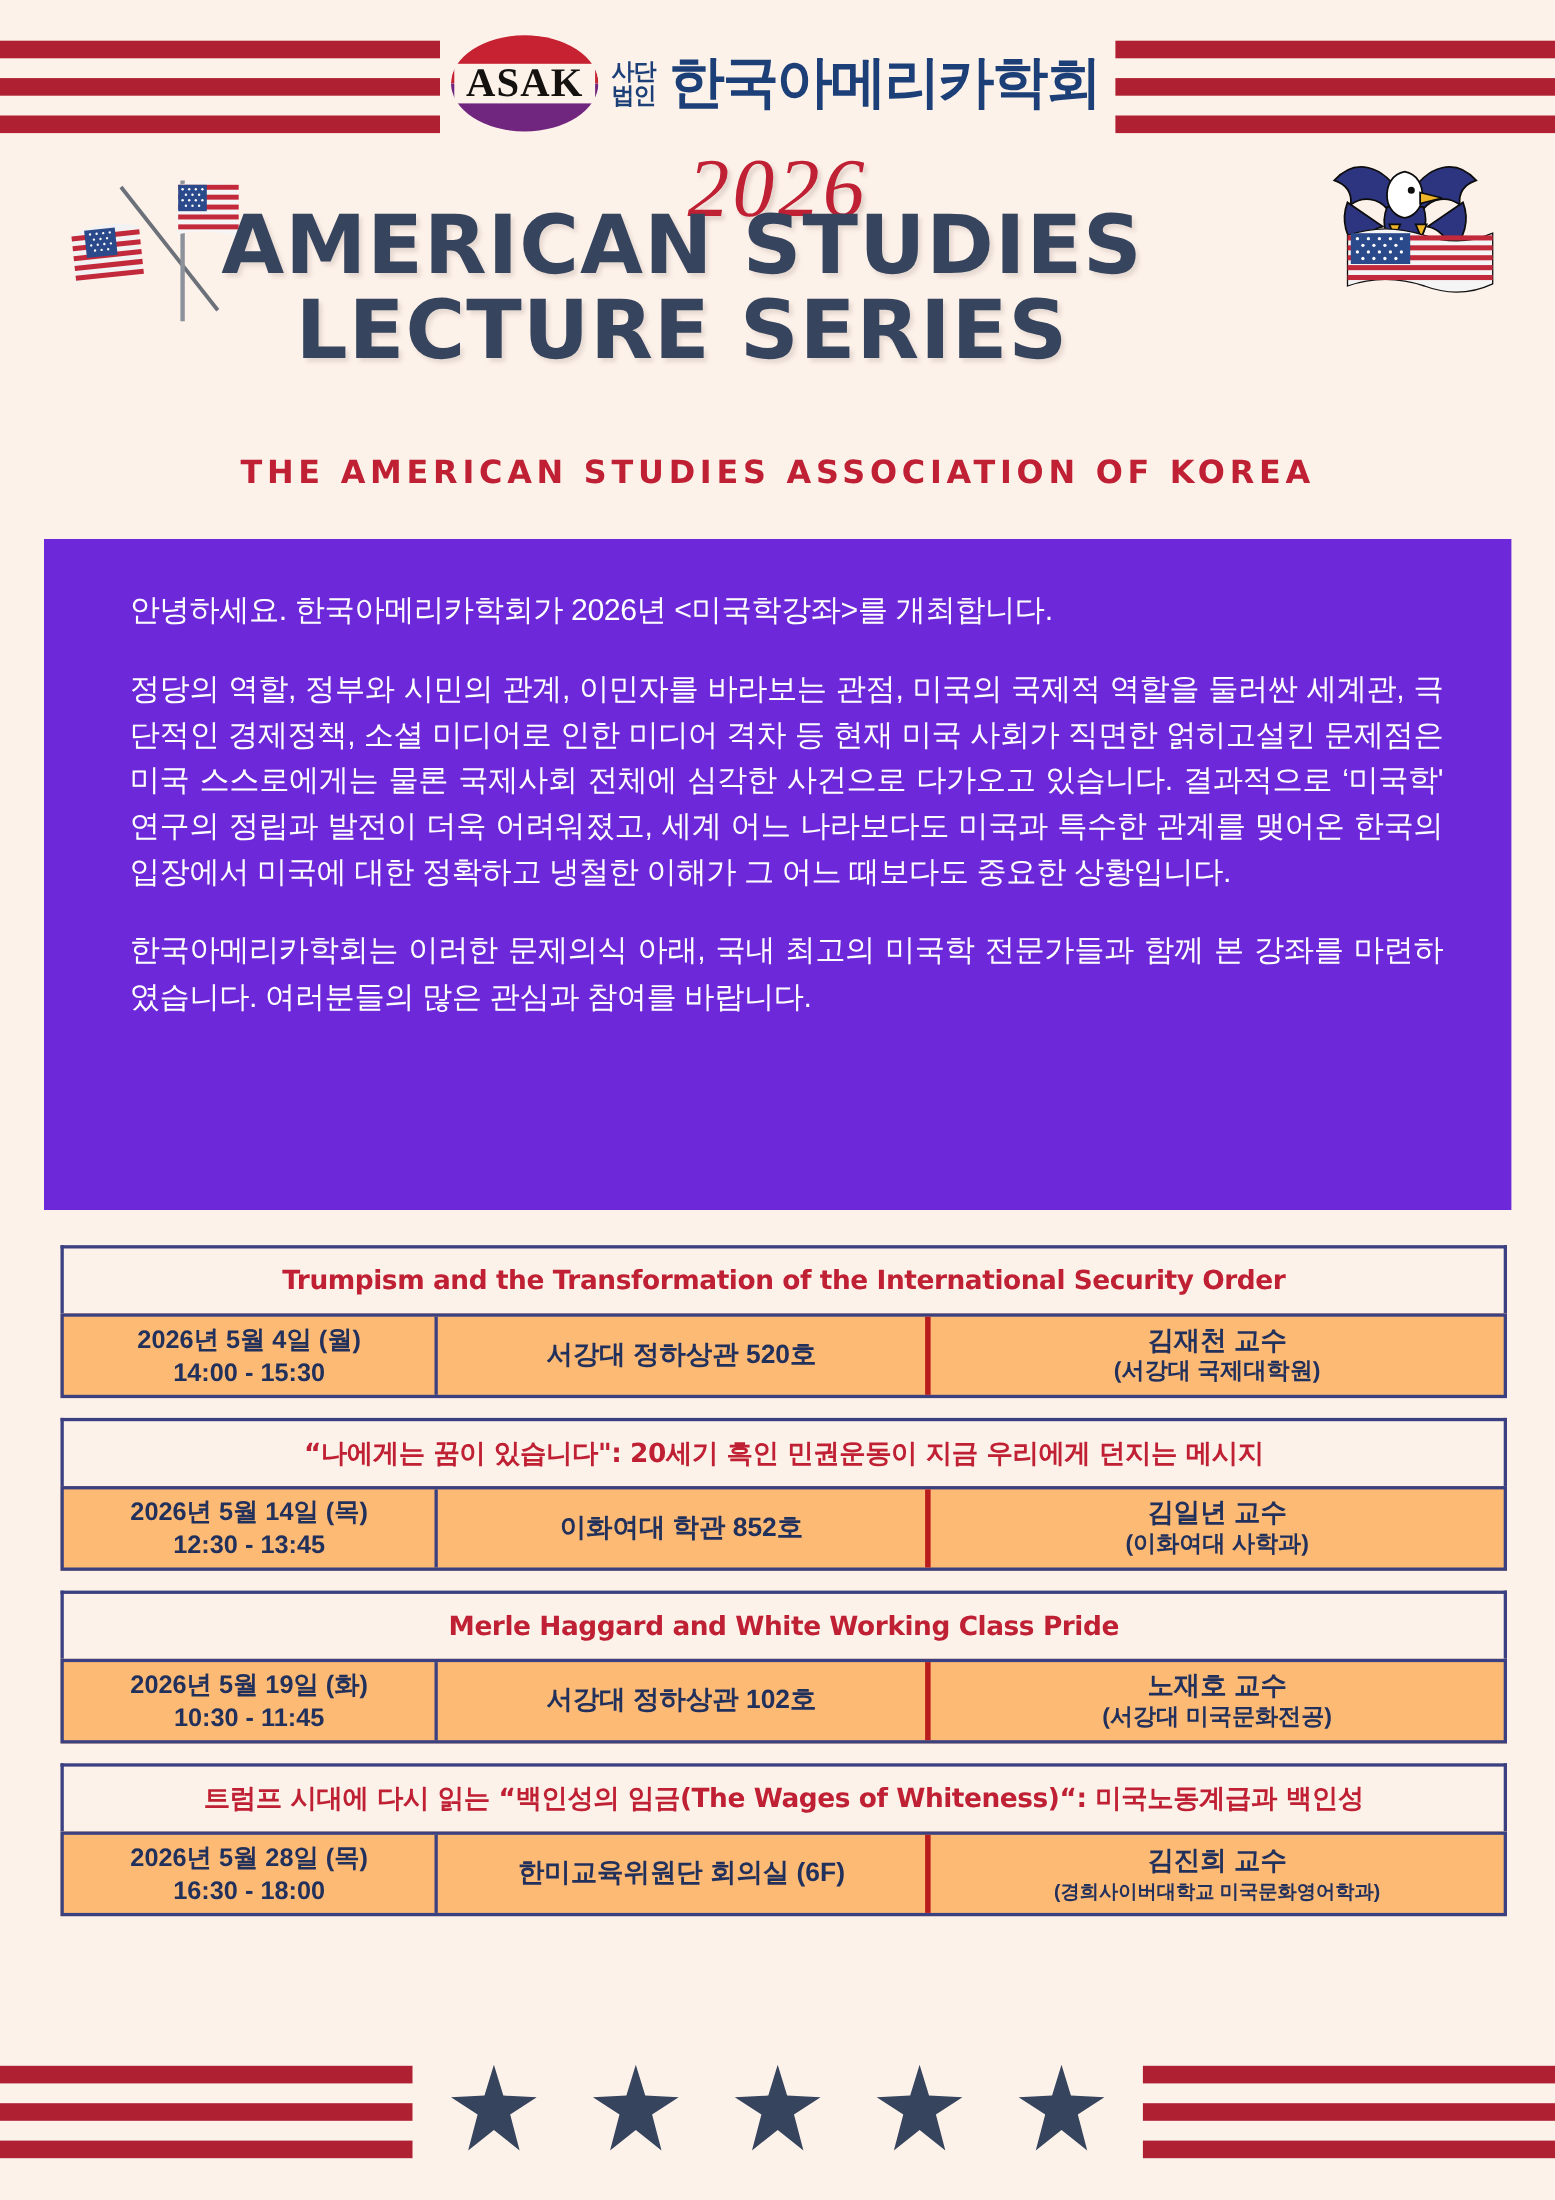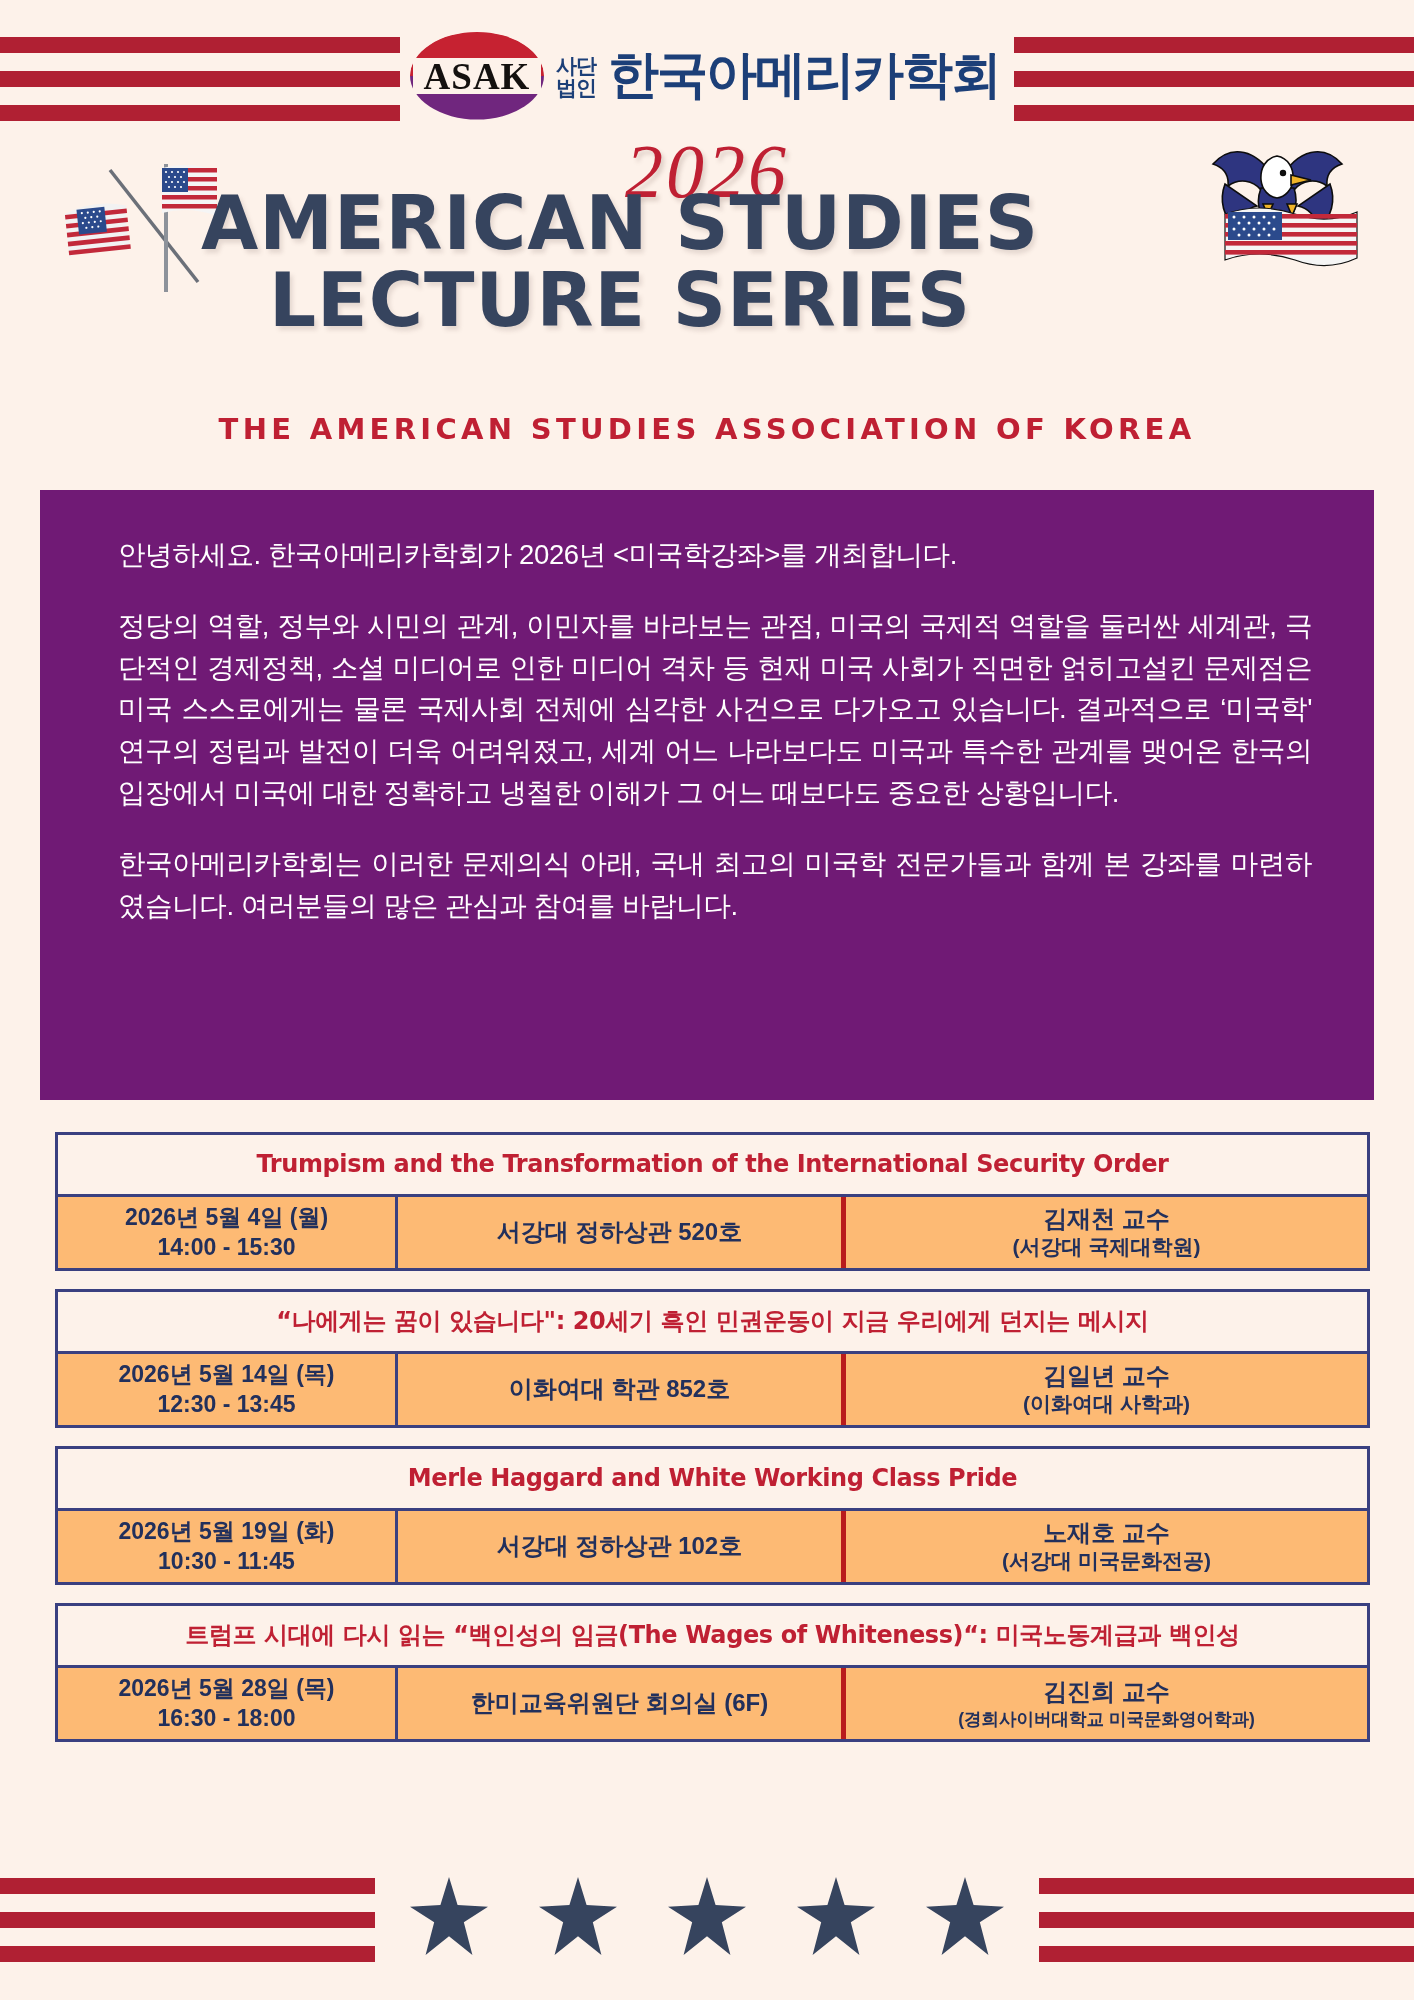--- a/index.html
+++ b/index.html
@@ -163,21 +163,21 @@
     letter-spacing: 4.3px;
     color: #bf2033;
   }
 
   
   .intro-box {
     position: absolute;
     top: 490px; left: 40px;
     width: 1334px;
     height: 610px;
-    background: #701a75;
+    background: #6d28d9;
     padding: 44px 62px 40px 78px;
   }
   .intro-p {
     color: #ffffff;
     font-family: "Liberation Sans", sans-serif;
     font-size: 27.5px;
     line-height: 1.52;
     letter-spacing: -0.4px;
     text-align: justify;
     margin-bottom: 29px;

